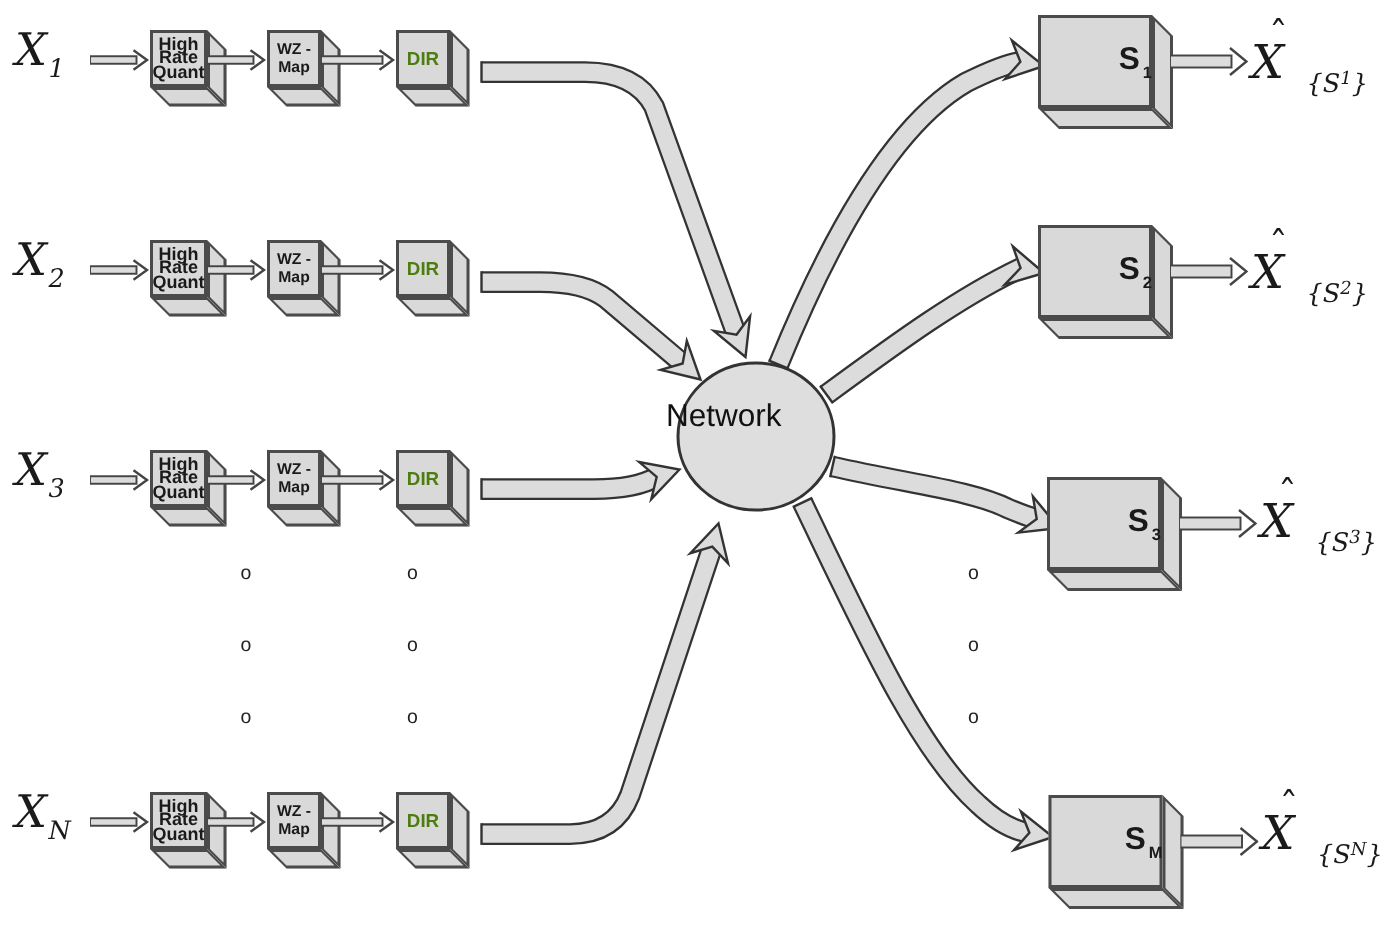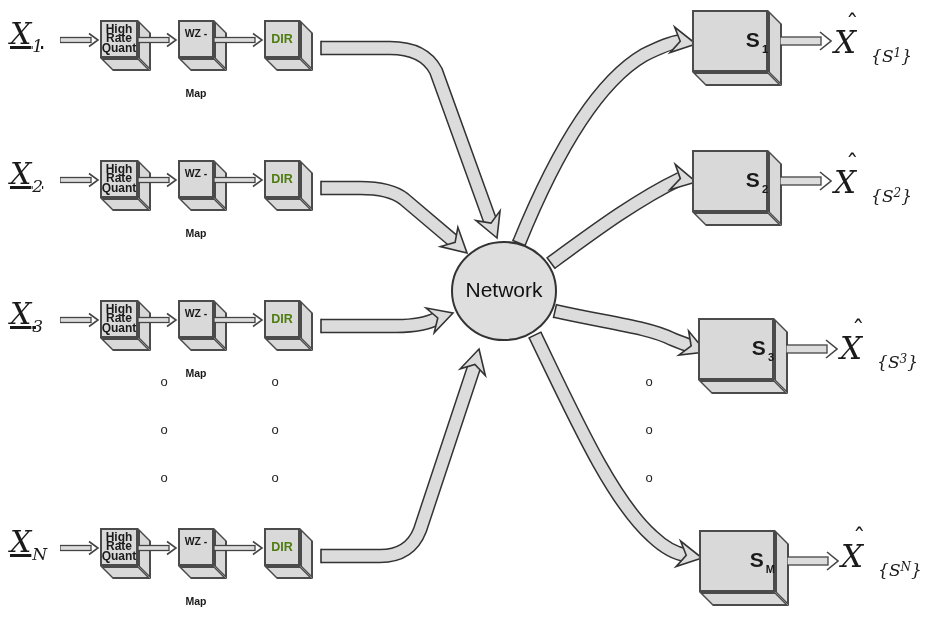--- a/index.html
+++ b/index.html
@@ -5,21 +5,21 @@
   html,body{margin:0;padding:0;background:#fff;}
   #canvas{position:relative;width:931px;height:628px;background:#ffffff;overflow:hidden;
           font-family:"Liberation Sans",sans-serif;color:#111;}
   #bands{position:absolute;left:0;top:0;z-index:1;}
   .bo{fill:none;stroke:#333;stroke-width:14.5px;}
   .bi{fill:none;stroke:#dcdcdc;stroke-width:11.5px;}
   .head{fill:#dcdcdc;stroke:#333;stroke-width:1.6px;stroke-linejoin:miter;}
   .edge{stroke:#333;stroke-width:1.6px;}
 
   .enc-row{position:absolute;left:0;width:420px;height:100px;z-index:2;}
-  .xlabel{position:absolute;left:10px;top:16px;font:italic 30px "DejaVu Serif",serif;color:#1a1a1a;text-decoration:underline;}
+  .xlabel{position:absolute;left:10px;top:16px;font:italic 30px "DejaVu Serif",serif;color:#1a1a1a;}
   .xsub{font-size:17px;font-style:italic;position:relative;top:8px;margin-left:1px;}
 
   .tarrow{position:absolute;top:32px;z-index:3;}
   .outarrow{position:absolute;z-index:3;}
   .shaft{fill:#dcdcdc;stroke:#444;stroke-width:1.3px;}
   .vhead{fill:none;stroke:#444;stroke-width:1.6px;}
 
   .cube{position:absolute;top:20px;}
   .cube .front{position:absolute;left:0;top:0;background:#d9d9d9;border:2px solid #4b4b4b;
                box-sizing:border-box;display:flex;flex-direction:column;align-items:center;
@@ -28,31 +28,31 @@
               box-sizing:border-box;transform:skewY(45deg);transform-origin:0 0;z-index:1;}
   .cube .bot{position:absolute;left:0;background:#d9d9d9;border:2px solid #4b4b4b;
              box-sizing:border-box;transform:skewX(45deg);transform-origin:0 0;z-index:1;}
   .c-sm .front{height:38px;}
   .c-sm .side{width:13px;height:38px;}
   .c-sm .bot{top:38px;height:13px;}
   .c-q .front,.c-q .bot{width:38px;} .c-q .side{left:38px;}
   .c-w .front,.c-w .bot{width:36px;} .c-w .side{left:36px;}
   .c-d .front,.c-d .bot{width:36px;} .c-d .side{left:36px;}
   .bl-q{font-weight:bold;font-size:12px;line-height:9.5px;color:#1a1a1a;display:block;}
-  .bl-w{font-weight:bold;font-size:10.5px;line-height:12px;color:#1a1a1a;display:block;margin-top:48px;}
+  .bl-w{font-weight:bold;font-size:10.5px;line-height:12px;color:#1a1a1a;display:block;}
   .bl-d{font-weight:bold;font-size:12.5px;line-height:13px;color:#4d7c0f;display:block;}
 
   .s-cube{position:absolute;top:0;z-index:2;}
   .s-cube .front{width:76px;height:62px;align-items:flex-end;}
   .s-cube .side{left:76px;width:14px;height:62px;}
   .s-cube .bot{top:62px;width:76px;height:14px;}
   .s-name{font-weight:bold;font-size:21px;color:#1a1a1a;}
   .s-name sub{font-size:11px;position:relative;top:1px;left:2px;}
 
-  .netlabel{position:absolute;left:444px;top:278px;width:120px;text-align:center;
+  .netlabel{position:absolute;left:444px;top:266px;width:120px;text-align:left;
             font-size:21px;color:#111;z-index:2;}
 
   .xhat-label{position:absolute;font:italic 31px "DejaVu Serif",serif;color:#1a1a1a;z-index:2;}
   .hat{position:absolute;left:12px;top:-15px;font-size:25px;font-style:normal;}
   .xsubset{font-size:17px;position:relative;top:9px;margin-left:15px;}
   .xsubset sup{font-size:12px;position:relative;top:-5px;vertical-align:baseline;}
 
   .dot{position:absolute;width:12px;text-align:center;font-size:13px;color:#222;z-index:2;}
 </style>
 </head>

